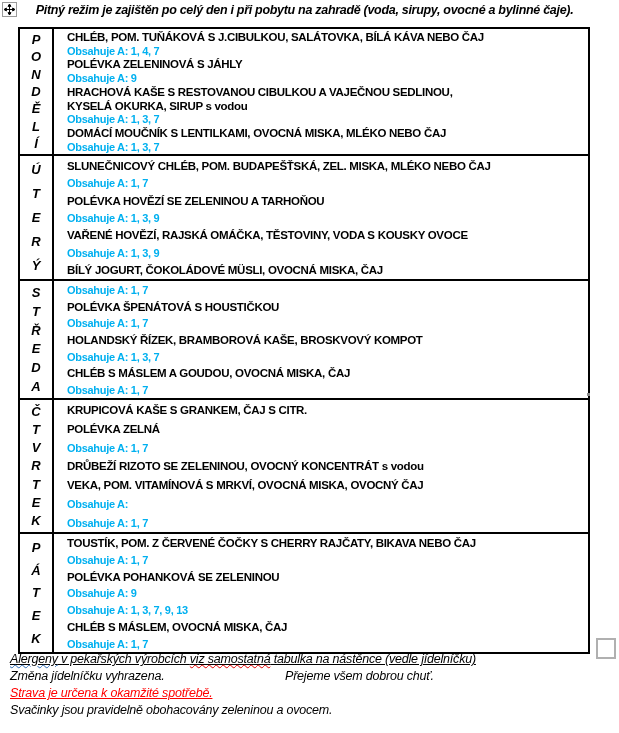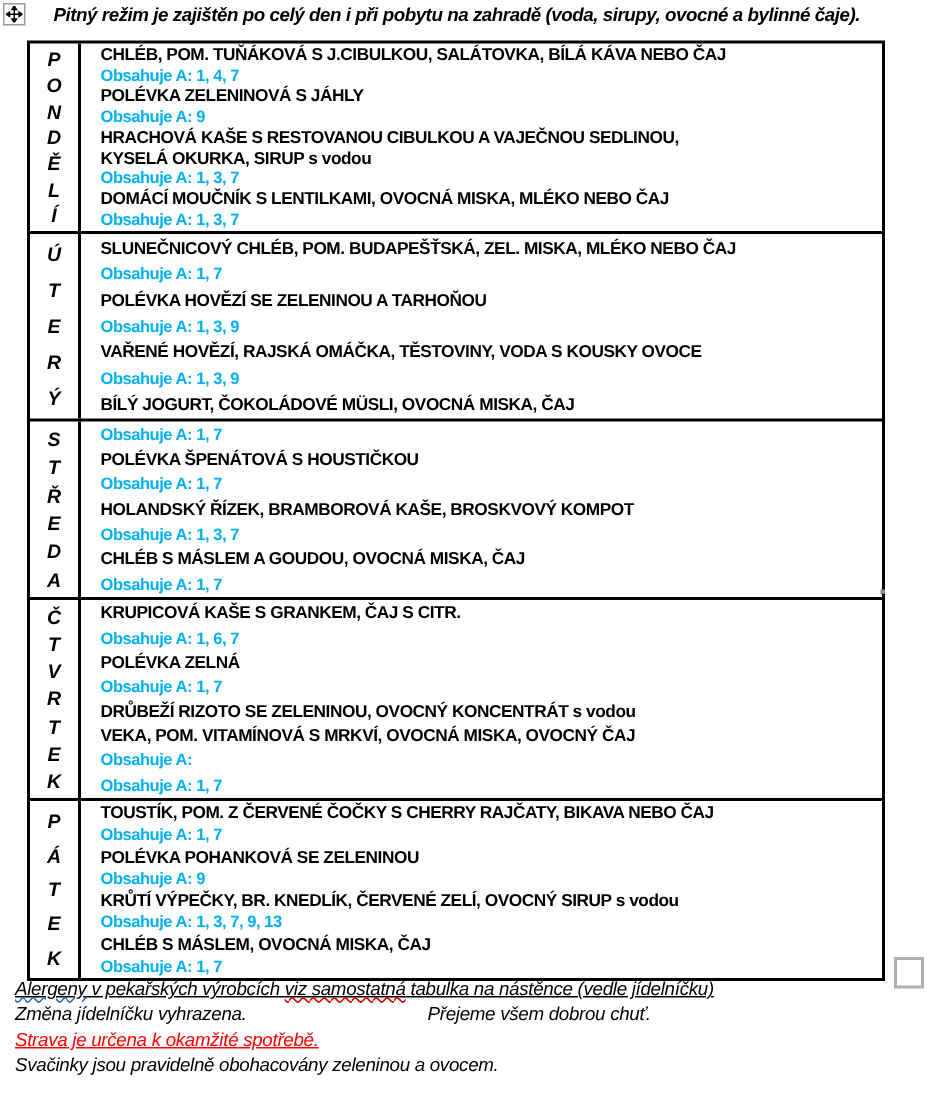--- a/index.html
+++ b/index.html
@@ -160,21 +160,20 @@
           <span>Č</span>
           <span>T</span>
           <span>V</span>
           <span>R</span>
           <span>T</span>
           <span>E</span>
           <span>K</span>
         </div>
         <div class="content-cell">
           <div class="line meal">KRUPICOVÁ KAŠE S GRANKEM, ČAJ S CITR.</div>
-          <div class="line allergen">Obsahuje A: 1, 6, 7</div>
           <div class="line meal">POLÉVKA ZELNÁ</div>
           <div class="line allergen">Obsahuje A: 1, 7</div>
           <div class="line meal">DRŮBEŽÍ RIZOTO SE ZELENINOU, OVOCNÝ KONCENTRÁT s vodou</div>
           <div class="line meal">VEKA, POM. VITAMÍNOVÁ S MRKVÍ, OVOCNÁ MISKA, OVOCNÝ ČAJ</div>
           <div class="line allergen">Obsahuje A:</div>
           <div class="line allergen">Obsahuje A: 1, 7</div>
         </div>
       </div>
       <div class="day-row" style="height: 120px;">
         <div class="day-cell">
@@ -182,21 +181,20 @@
           <span>Á</span>
           <span>T</span>
           <span>E</span>
           <span>K</span>
         </div>
         <div class="content-cell">
           <div class="line meal">TOUSTÍK, POM. Z ČERVENÉ ČOČKY S CHERRY RAJČATY, BIKAVA NEBO ČAJ</div>
           <div class="line allergen">Obsahuje A: 1, 7</div>
           <div class="line meal">POLÉVKA POHANKOVÁ SE ZELENINOU</div>
           <div class="line allergen">Obsahuje A: 9</div>
-          <div class="line meal">KRŮTÍ VÝPEČKY, BR. KNEDLÍK, ČERVENÉ ZELÍ, OVOCNÝ SIRUP s vodou</div>
           <div class="line allergen">Obsahuje A: 1, 3, 7, 9, 13</div>
           <div class="line meal">CHLÉB S MÁSLEM, OVOCNÁ MISKA, ČAJ</div>
           <div class="line allergen">Obsahuje A: 1, 7</div>
         </div>
       </div>
     </div>
 
   <div class="speck"></div>
   <div class="corner-box"></div>
 

